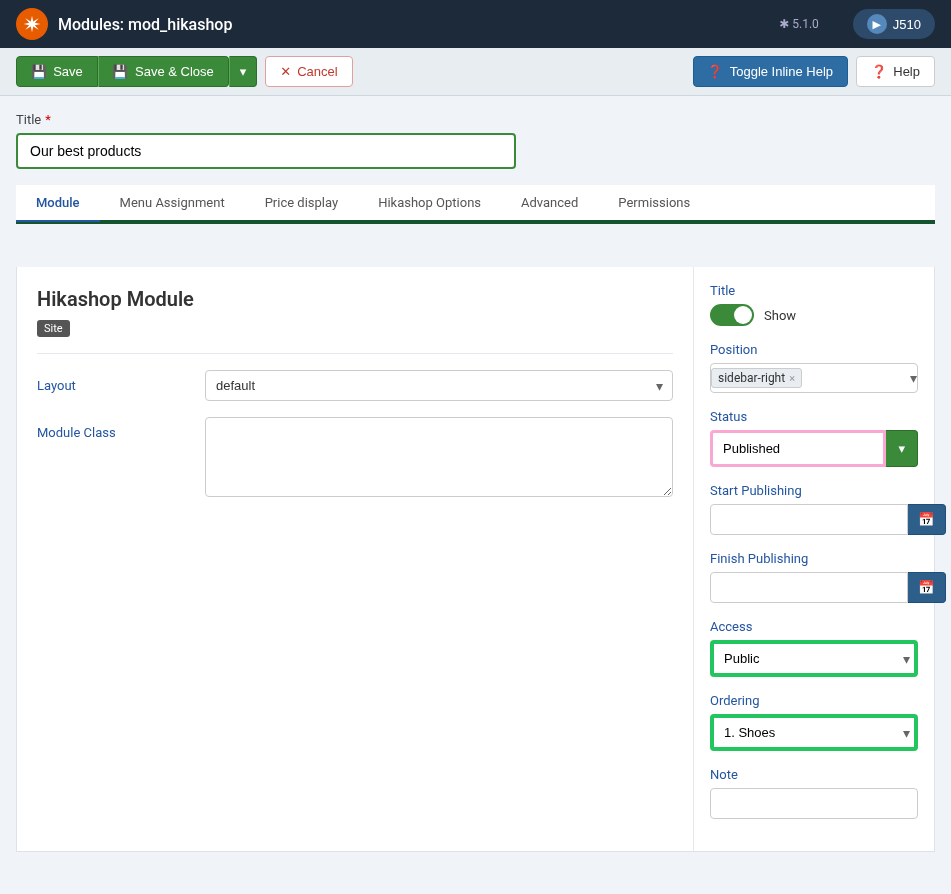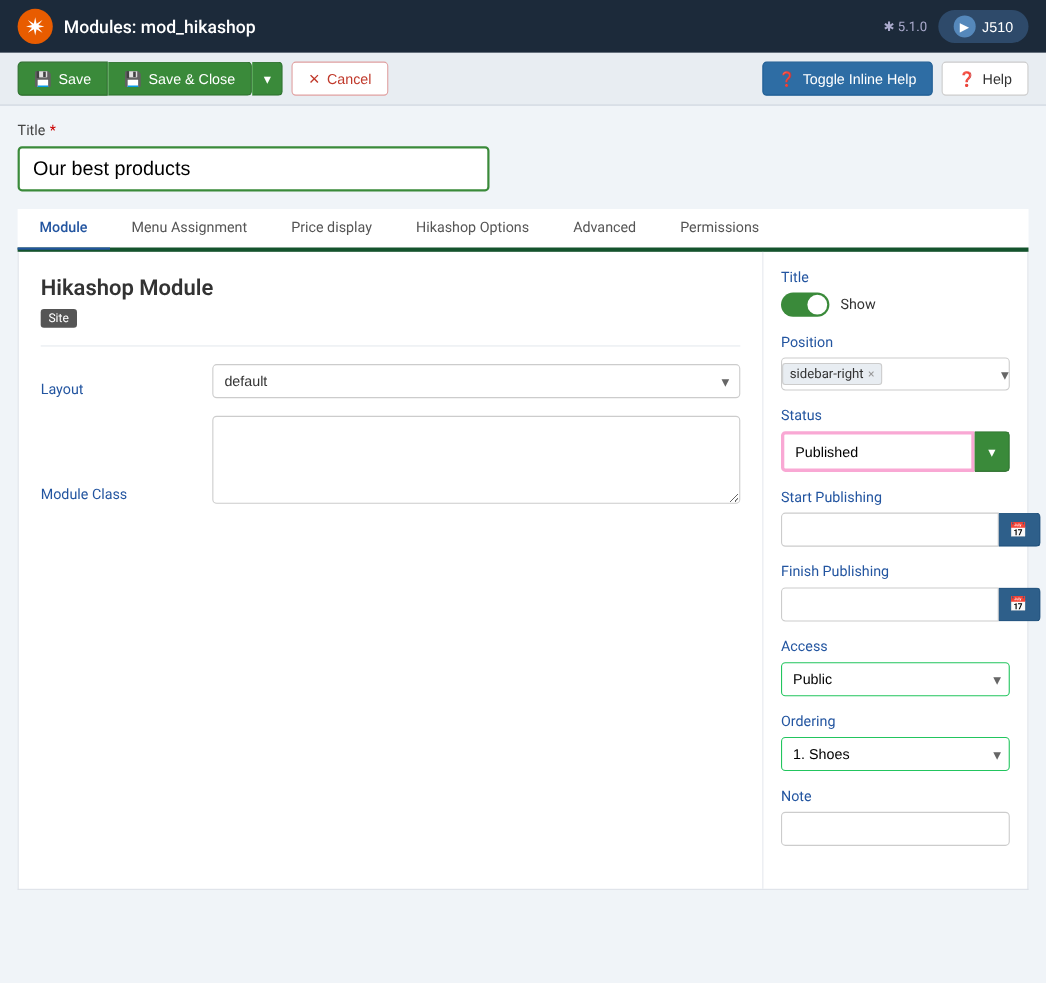--- a/index.html
+++ b/index.html
@@ -19,21 +19,21 @@
       width: 32px; height: 32px;
       background: #e85c00;
       border-radius: 50%;
       display: flex; align-items: center; justify-content: center;
       font-weight: bold; font-size: 14px; color: #fff;
     }
     .topbar-title {
       font-size: 16px; font-weight: 500; color: #fff; flex: 1;
     }
     .topbar-version {
-      font-size: 12px; color: #aac; margin-right: 0;
+      font-size: 12px; color: #aac; margin-right: 24px;
     }
     .topbar-user-btn {
       background: #2e4a6a;
       border: none;
       border-radius: 20px;
       color: #fff;
       padding: 5px 14px;
       cursor: pointer;
       display: flex; align-items: center; gap: 6px;
       font-size: 13px;
@@ -74,25 +74,25 @@
       padding: 16px;
     }
 
     
     .field-label {
       font-size: 13px; color: #444; margin-bottom: 6px;
       display: flex; align-items: center; gap: 4px;
     }
     .field-label .required { color: #c00; }
     .title-input {
-      width: 429px;
+      width: 500px;
       padding: 8px 12px;
       border: 2px solid #3a8a3a;
       border-radius: 4px;
-      font-size: 18px;
+      font-size: 14px;
       outline: none;
     }
 
     
     .tabs {
       display: flex;
       border-bottom: 4px solid #14532d;
       margin-top: 16px;
       background: #fff;
     }
@@ -111,20 +111,21 @@
       font-weight: 500;
     }
 
     
     .main-panel {
       background: #fff;
       border: 1px solid #dde2e8;
       border-top: none;
       display: flex;
       min-height: 580px;
+      margin-top: 43px;
     }
 
     
     .left-content {
       flex: 1;
       padding: 20px;
       border-right: 1px solid #e5e9ee;
     }
     .module-title {
       font-size: 20px;
@@ -144,23 +145,23 @@
     .module-desc {
       font-size: 13px;
       color: #555;
       margin-bottom: 20px;
     }
     .module-desc a { color: #e85c00; text-decoration: none; }
     .form-divider { border: none; border-top: 1px solid #e5e9ee; margin: 10px 0 16px; }
 
     .form-row {
       display: flex;
-      align-items: flex-end;
+      align-items: flex-start;
       margin-bottom: 16px;
-      gap: 16px;
+      gap: 28px;
     }
     .form-row-label {
       width: 140px;
       font-size: 13px;
       color: #2355a0;
       padding-top: 8px;
       flex-shrink: 0;
     }
     .form-control {
       flex: 1;
@@ -308,21 +309,21 @@
       cursor: pointer;
     }
 
     
     .sidebar-select-wrapper {
       position: relative;
     }
     .sidebar-select-wrapper select {
       width: 100%;
       padding: 7px 28px 7px 10px;
-      border: 1px solid #22c55e;
+      border: 4px solid #22c55e;
       border-radius: 4px;
       font-size: 13px;
       background: #fff;
       appearance: none;
       cursor: pointer;
     }
     .sidebar-select-wrapper .sa {
       position: absolute;
       right: 8px; top: 50%;
       transform: translateY(-50%);

